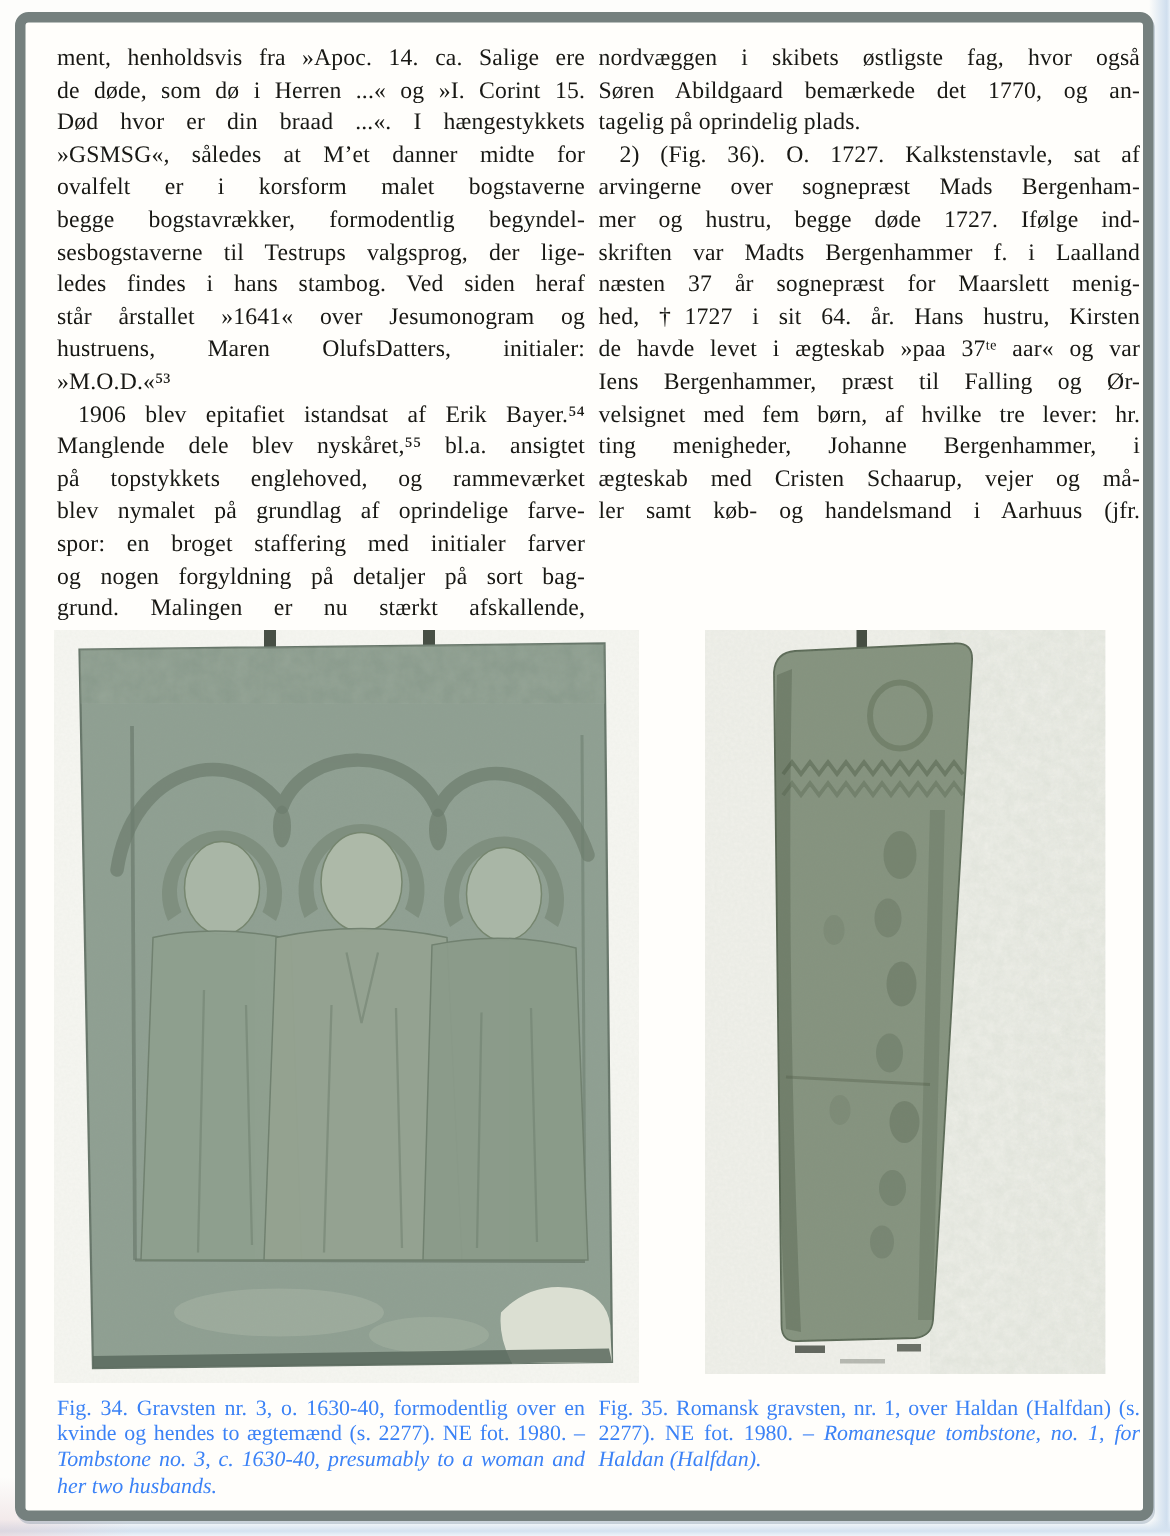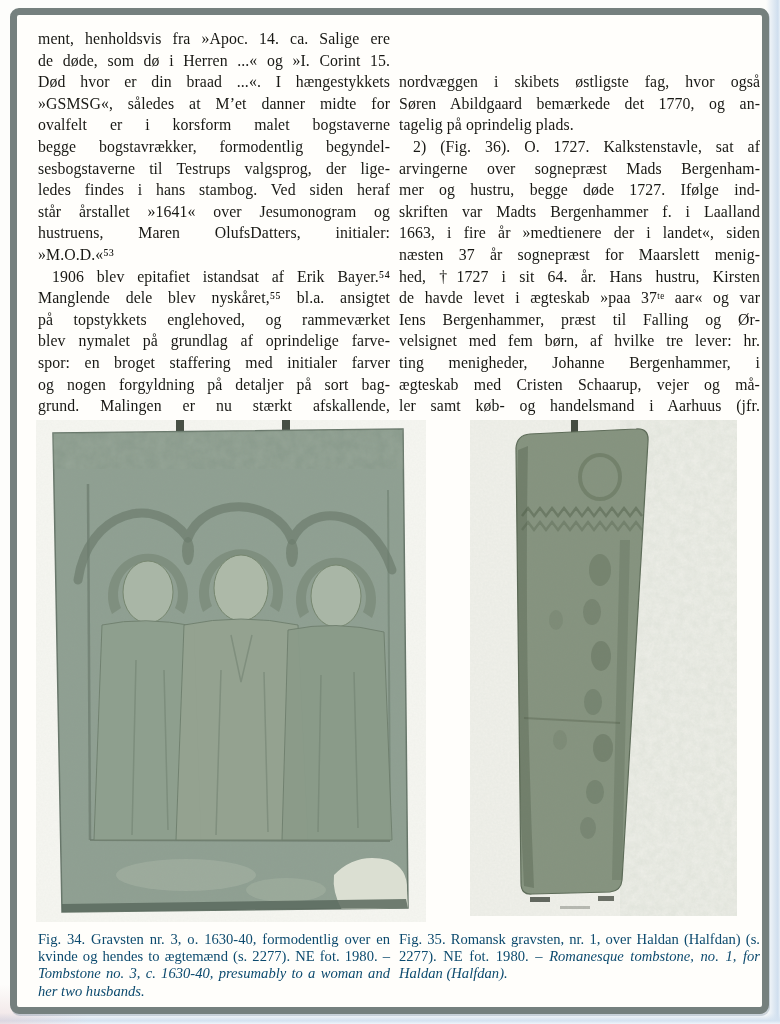--- a/index.html
+++ b/index.html
@@ -17,37 +17,37 @@
   .edge-bl{position:absolute;left:0;bottom:0;width:90px;height:40px;
     background:radial-gradient(ellipse at 0% 100%,rgba(228,205,210,.55),rgba(228,205,210,0) 70%);}
   .page-frame{
     position:absolute;left:10px;top:8px;right:11px;bottom:10px;
     border:7px solid #75807e;border-radius:9px;
     background:#fffefb;
     box-shadow:1px 2px 0 rgba(120,140,160,.35);
   }
   .content{position:absolute;inset:0;}
   
-  .cols{position:absolute;left:21px;top:13px;display:flex;align-items:flex-end;}
+  .cols{position:absolute;left:21px;top:13px;display:flex;}
   .col{color:#181814;font-size:15.8px;line-height:21.6px;letter-spacing:.1px;}
   .col-left{width:352px;margin-right:9px;}
   .col-right{width:361px;}
   .bline{
     text-align:justify;text-align-last:justify;
     max-height:21.6px;overflow:hidden;white-space:normal;
   }
   .bline.end{text-align-last:left;}
   .bline.ind{text-indent:14px;}
   
   .photo{position:absolute;top:405px;}
   .photo-left{left:19px;width:390px;height:502px;}
   .photo-right{left:453px;width:267px;height:496px;}
   .photo svg{display:block;}
   
-  .caption{position:absolute;top:916px;color:#0c4a6e;
+  .caption{position:absolute;top:916px;color:#3b82f6;
     font-size:14.6px;line-height:17.2px;text-align:justify;}
   .caption-left{left:21px;width:352px;}
   .caption-right{left:382px;width:361px;}
   .cseg{font-style:normal;}
   .cseg.ital{font-style:italic;}
 </style>
 </head>
 <body>
 
 <div class="scan">
@@ -82,21 +82,20 @@
           </div>
         <div class="col col-right">
 
             <div class="bline">nordvæggen i skibets østligste fag, hvor også</div>
             <div class="bline">Søren Abildgaard bemærkede det 1770, og an-</div>
             <div class="bline end">tagelig på oprindelig plads.</div>
             <div class="bline ind">2) (Fig. 36). O. 1727. Kalkstenstavle, sat af</div>
             <div class="bline">arvingerne over sognepræst Mads Bergenham-</div>
             <div class="bline">mer og hustru, begge døde 1727. Ifølge ind-</div>
             <div class="bline">skriften var Madts Bergenhammer f. i Laalland</div>
-            <div class="bline">1663, i fire år »medtienere der i landet«, siden</div>
             <div class="bline">næsten 37 år sognepræst for Maarslett menig-</div>
             <div class="bline">hed, †1727 i sit 64. år. Hans hustru, Kirsten</div>
             <div class="bline">de havde levet i ægteskab »paa 37ᵗᵉ aar« og var</div>
             <div class="bline">Iens Bergenhammer, præst til Falling og Ør-</div>
             <div class="bline">velsignet med fem børn, af hvilke tre lever: hr.</div>
             <div class="bline">ting menigheder, Johanne Bergenhammer, i</div>
             <div class="bline">ægteskab med Cristen Schaarup, vejer og må-</div>
             <div class="bline">ler samt køb- og handelsmand i Aarhuus (jfr.</div>
           </div>
       </div>

